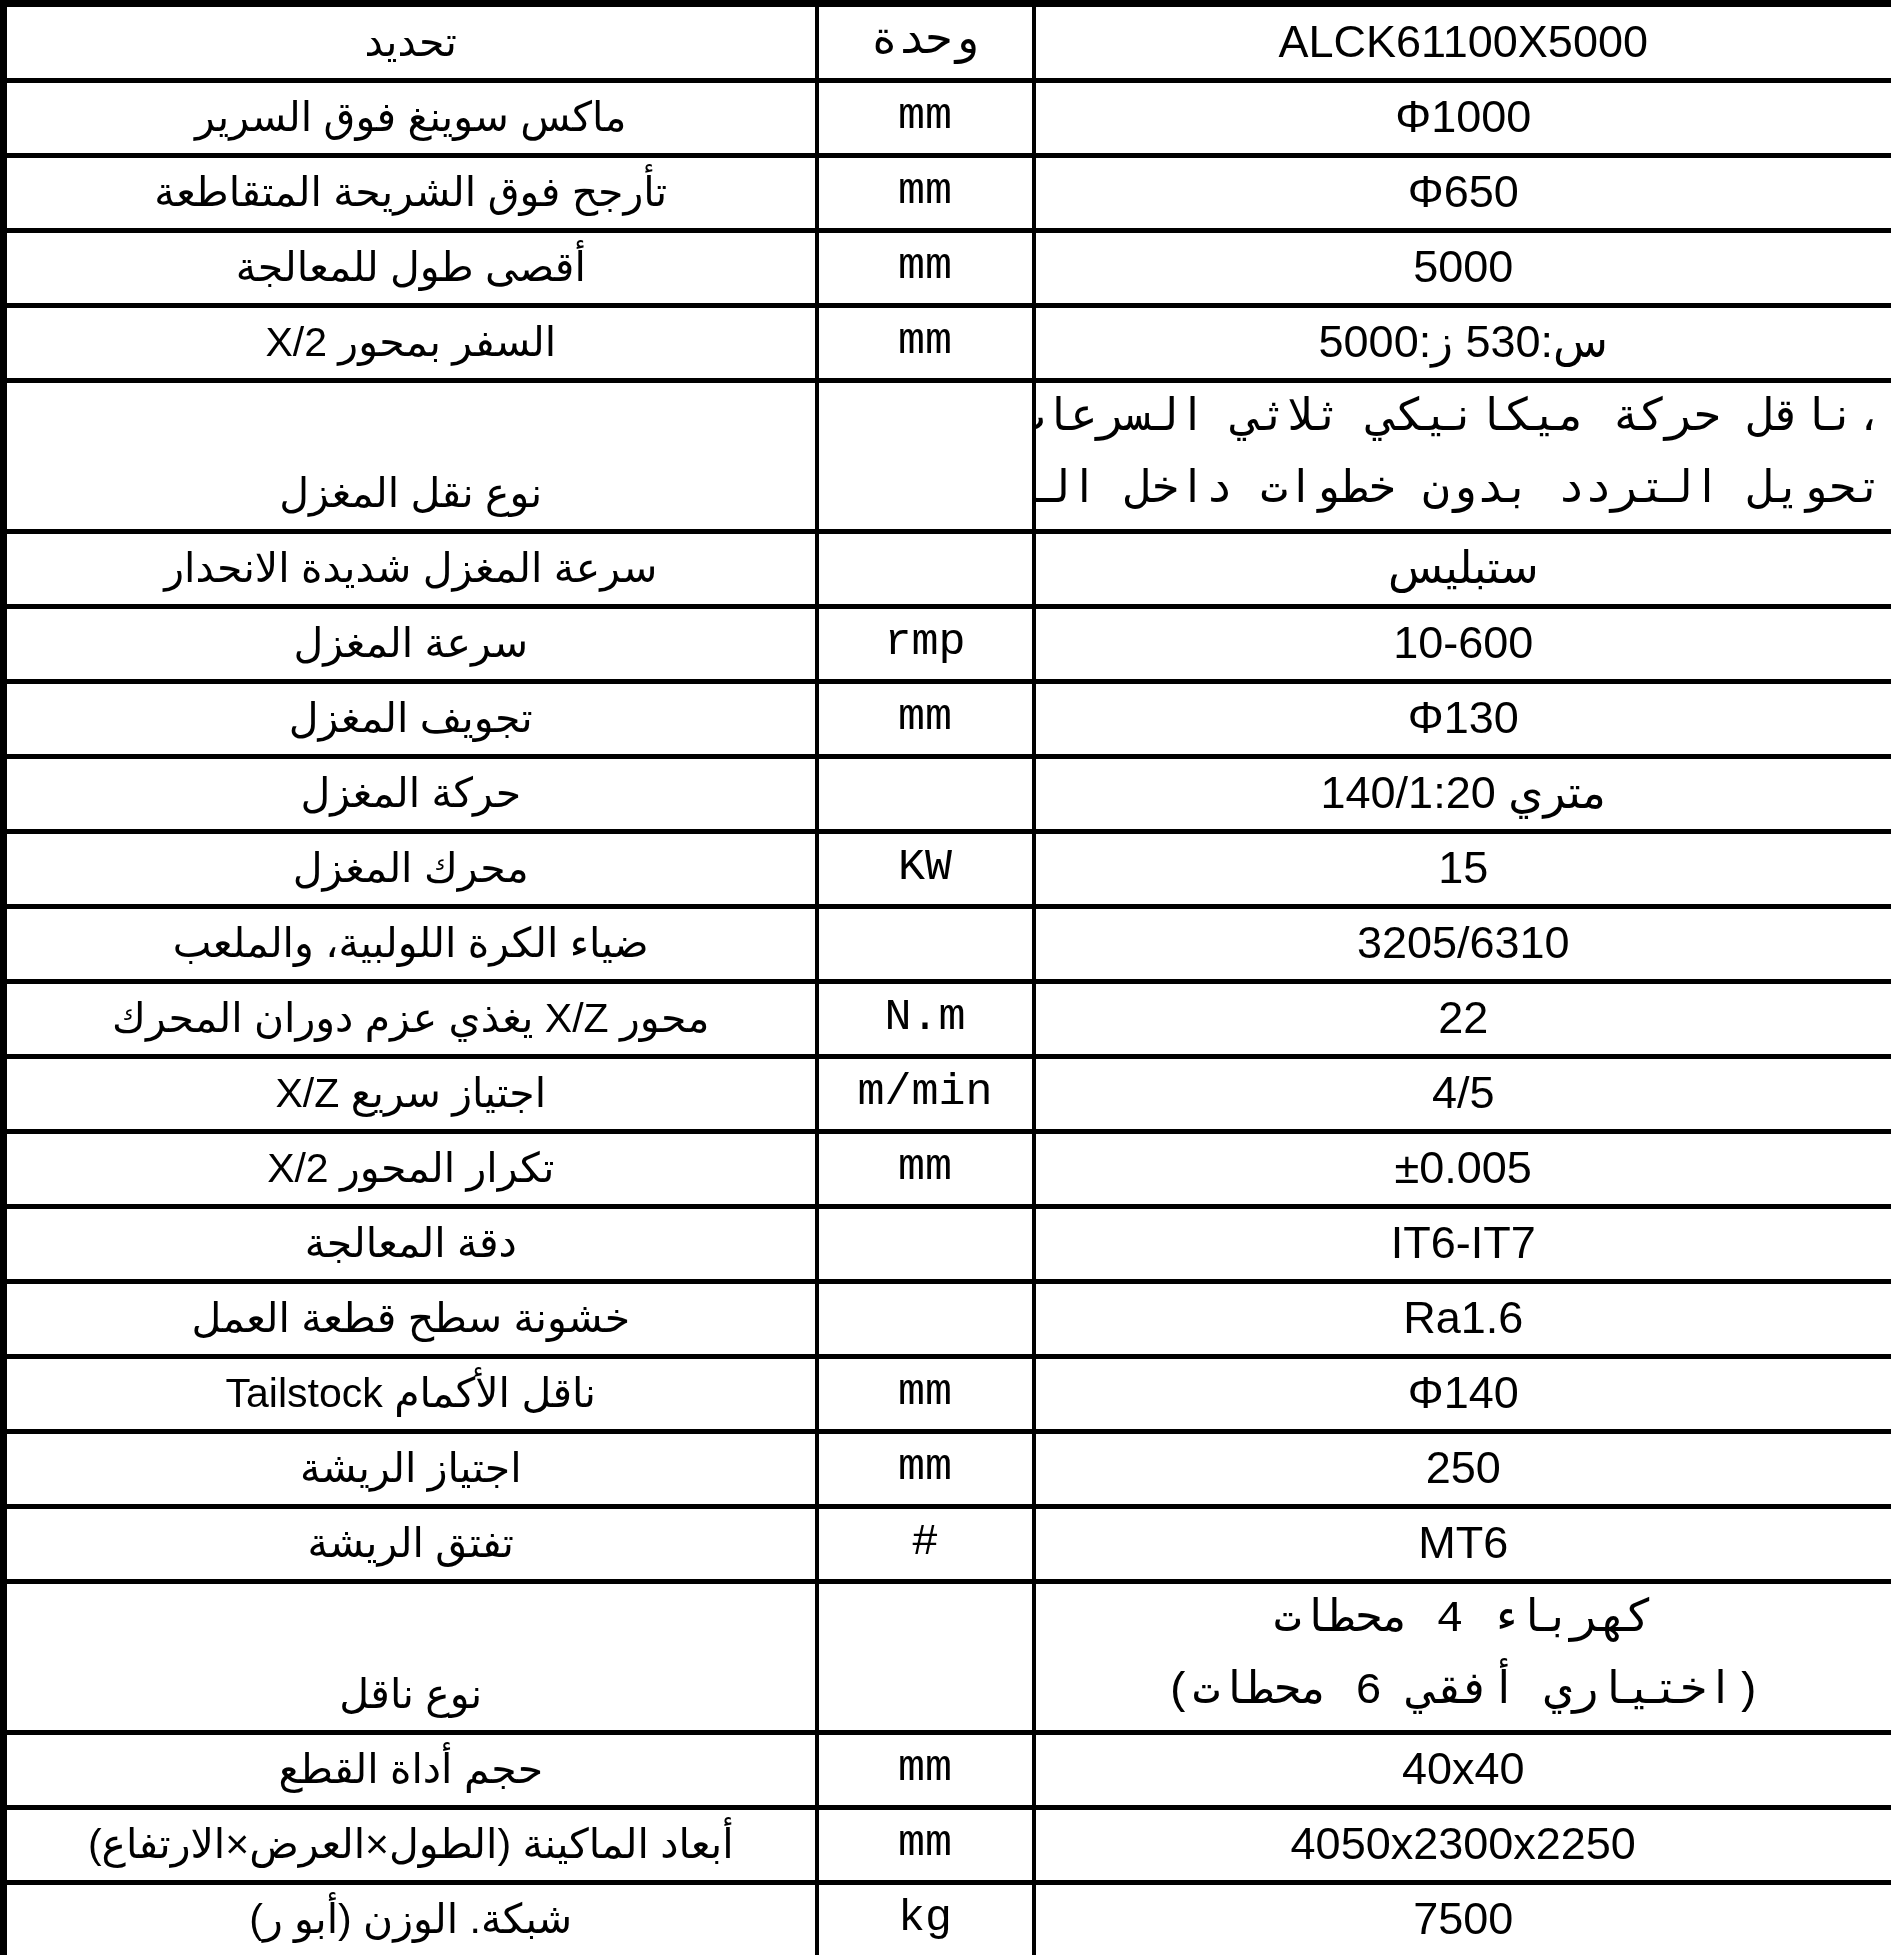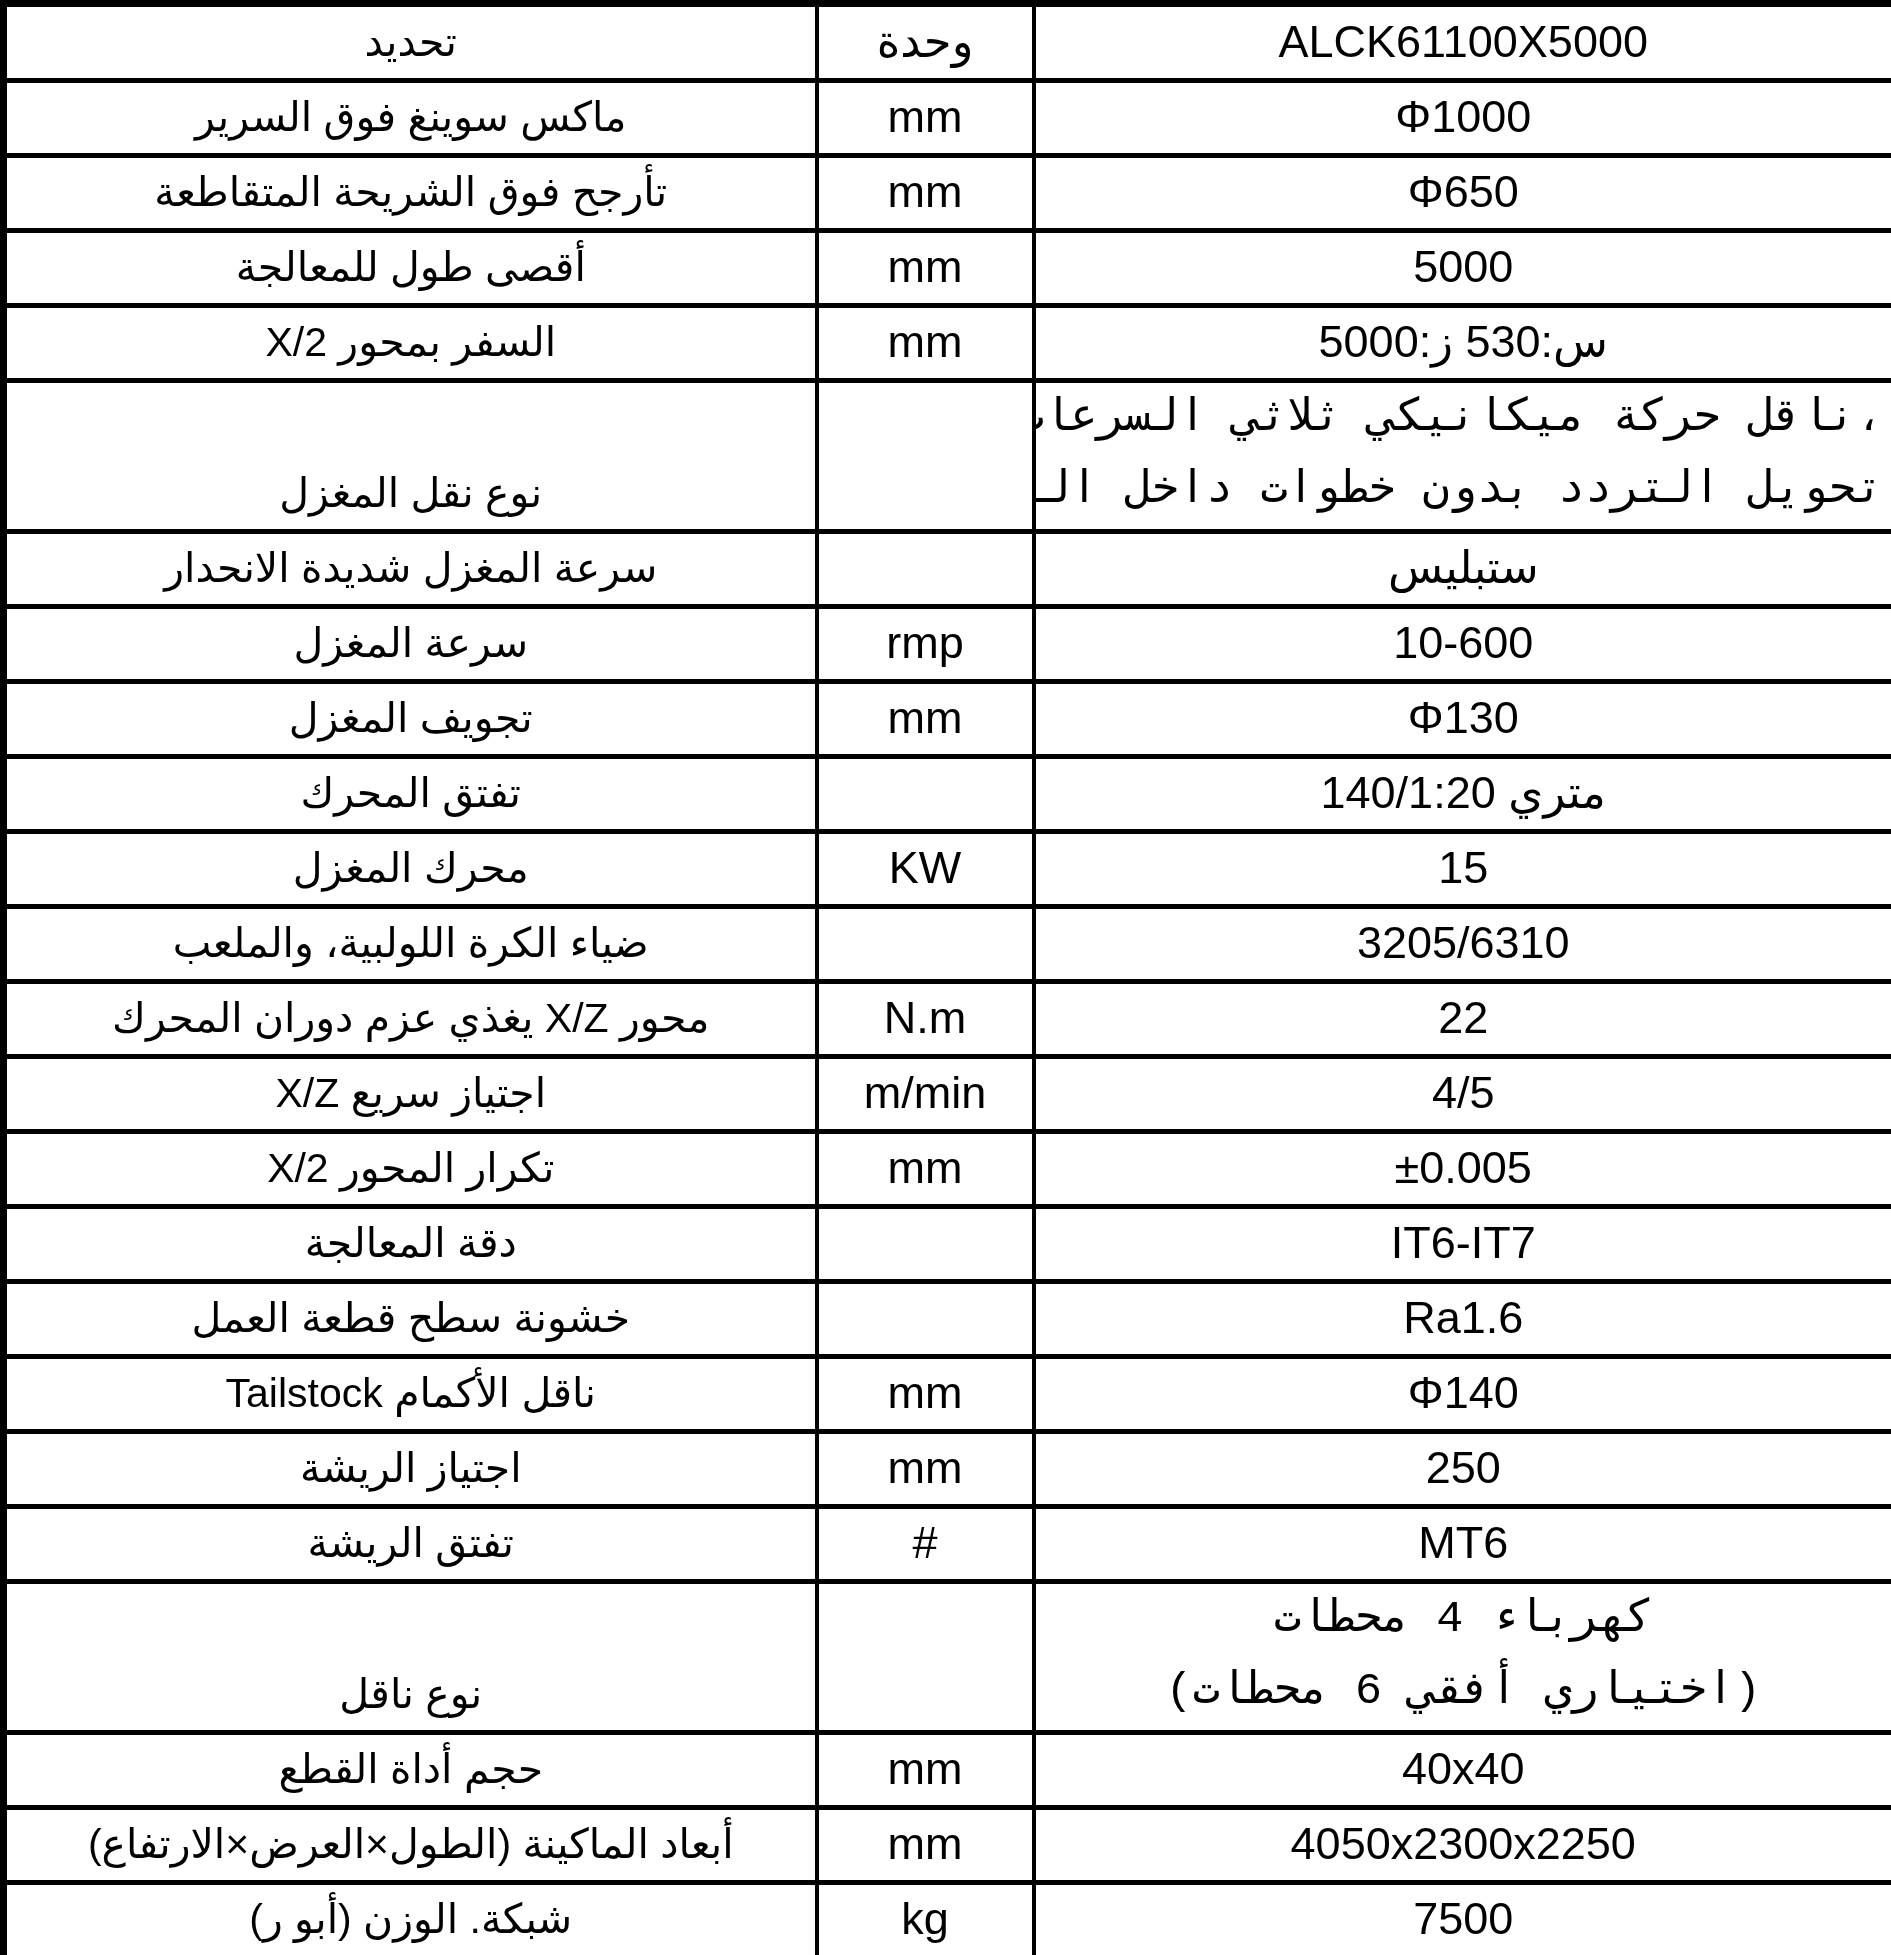--- a/index.html
+++ b/index.html
@@ -26,21 +26,21 @@
     border-bottom-width: 5px;
     padding: 0 8px 2px 8px;
     text-align: center;
     vertical-align: bottom;
     font-weight: 400;
     line-height: 68px;
     white-space: nowrap;
     overflow: hidden;
   }
   td.spec, th.spec { font-size: 41px; text-align: center; }
-  td.unit, th.unit { font-size: 45px; }
+  td.unit, th.unit { font-size: 45px; font-family: Liberation Mono, monospace; }
   td.value, th.value { font-size: 45px; }
   tr.r-header { height: 77px; }
   tr.r-normal { height: 75px; }
   tr.r-tall   { height: 151px; }
   tr.r-tall td.value div { line-height: 72px; font-family: Liberation Mono, monospace; }
 </style>
 </head>
 <body>
 
 <table class="spec-table">
@@ -95,21 +95,21 @@
       <td class="spec" dir="auto">سرعة المغزل</td>
       <td class="unit" dir="auto">rmp</td>
       <td class="value" dir="auto">10-600</td>
     </tr>
     <tr class="r-normal">
       <td class="spec" dir="auto">تجويف المغزل</td>
       <td class="unit" dir="auto">mm</td>
       <td class="value" dir="auto">Φ130</td>
     </tr>
     <tr class="r-normal">
-      <td class="spec" dir="auto">تفتق المحرك</td>
+      <td class="spec" dir="auto">حركة المغزل</td>
       <td class="unit" dir="auto"></td>
       <td class="value" dir="auto">متري 140/1:20</td>
     </tr>
     <tr class="r-normal">
       <td class="spec" dir="auto">محرك المغزل</td>
       <td class="unit" dir="auto">KW</td>
       <td class="value" dir="auto">15</td>
     </tr>
     <tr class="r-normal">
       <td class="spec" dir="auto">ضياء الكرة اللولبية، والملعب</td>

